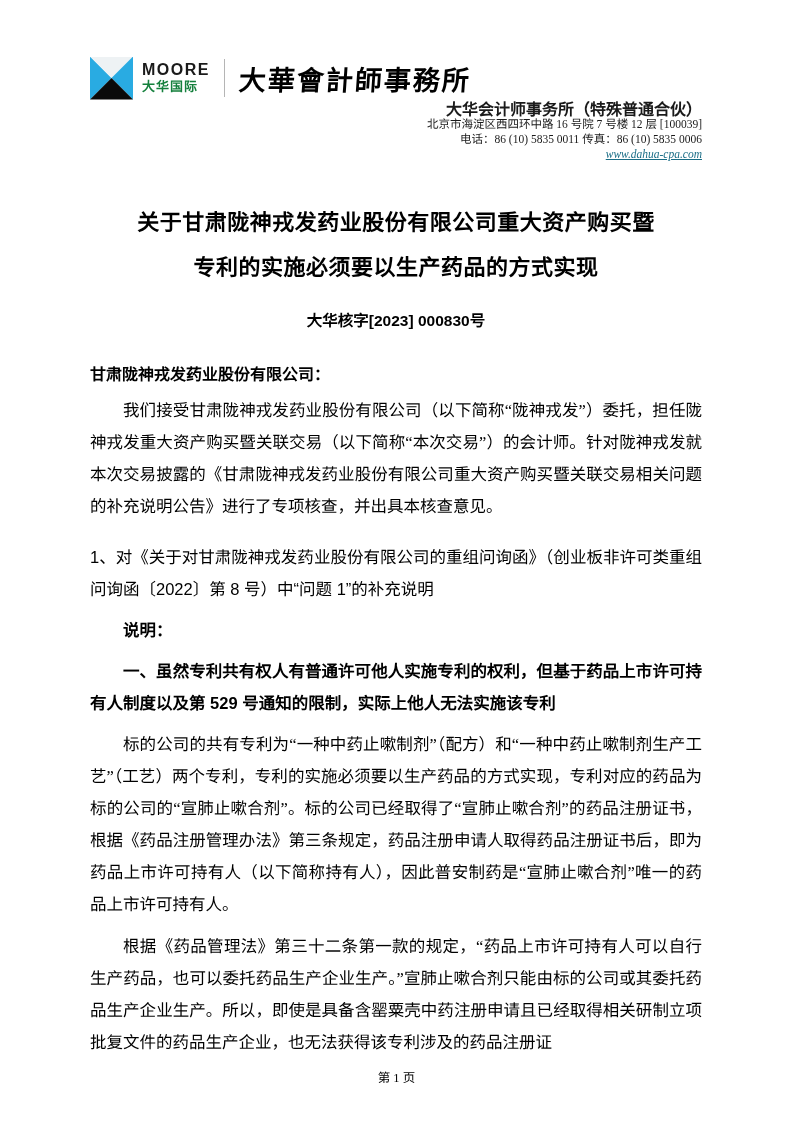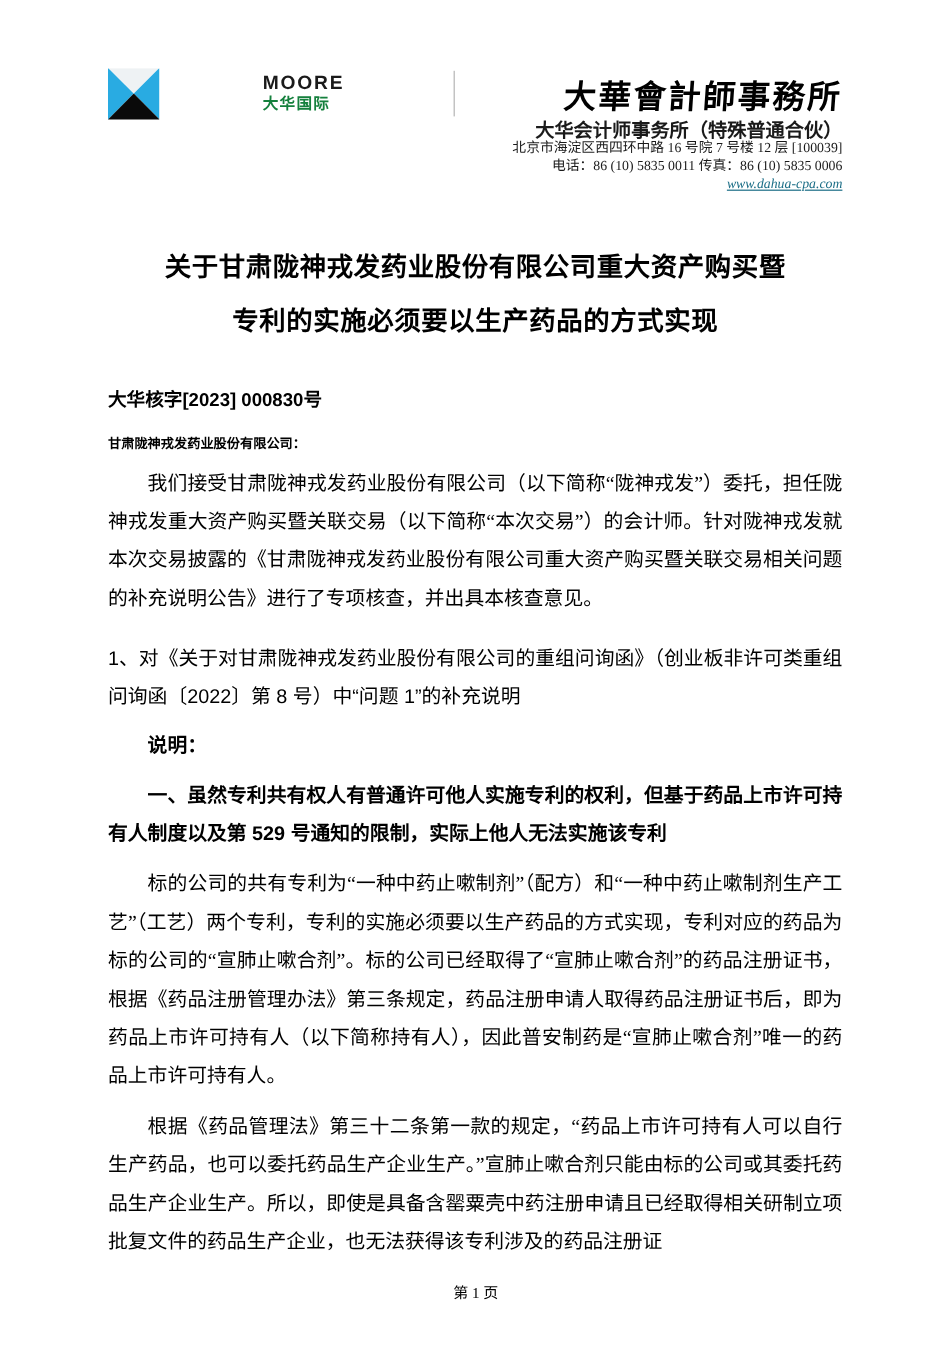--- a/index.html
+++ b/index.html
@@ -18,21 +18,20 @@
     width: 793px;
     height: 1122px;
     padding: 56px 91px 0 90px;
   }
 
   
   .logo-row {
     display: flex;
     align-items: center;
     height: 44px;
-    justify-content: space-between;
   }
   .logo-mark {
     position: relative;
     width: 43px;
     height: 43px;
     flex: 0 0 43px;
   }
   .logo-mark .tri { position: absolute; inset: 0; }
   .tri-left   { background: #29abe2; clip-path: polygon(0 0, 50% 50%, 0 100%); }
   .tri-top    { background: #eef2f4; clip-path: polygon(0 0, 100% 0, 50% 50%); }
@@ -90,31 +89,31 @@
   .doc-title {
     margin-top: 38px;
     text-align: center;
     font-family: "Liberation Sans", sans-serif;
     font-weight: bold;
     font-size: 22px;
     line-height: 45px;
     letter-spacing: 0.5px;
   }
   .reference {
-    margin-top: 30px;
-    text-align: left;
+    margin-top: 18px;
+    text-align: center;
     font-family: "Liberation Sans", sans-serif;
     font-weight: bold;
     font-size: 15.5px;
   }
   .addressee {
-    margin-top: 17px;
+    margin-top: 31px;
     font-family: Liberation Mono, monospace;
     font-weight: bold;
-    font-size: 11px;
+    font-size: 16px;
   }
 
   
   .body-para {
     margin-top: 10px;
     font-size: 16.5px;
     line-height: 32px;
     text-align: justify;
     text-indent: 2em;
     font-family: Liberation Serif, serif;

